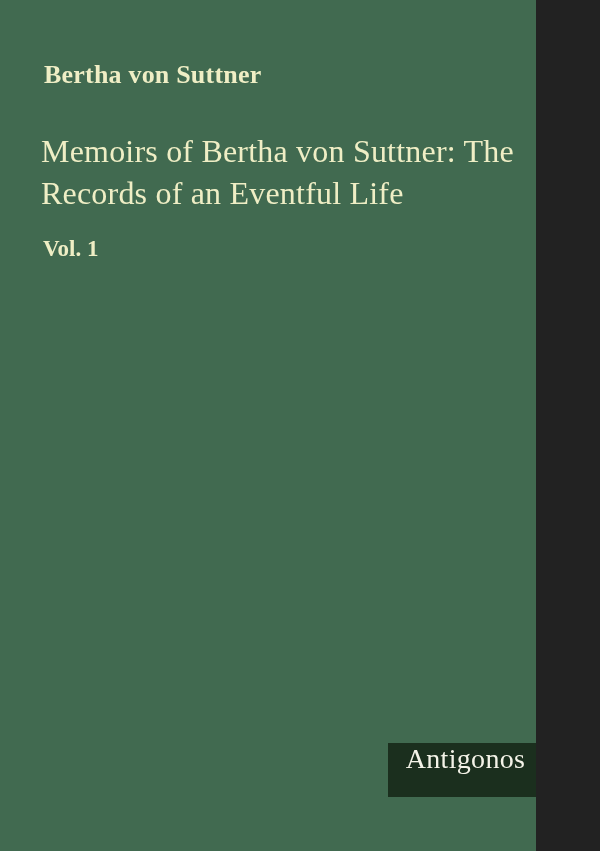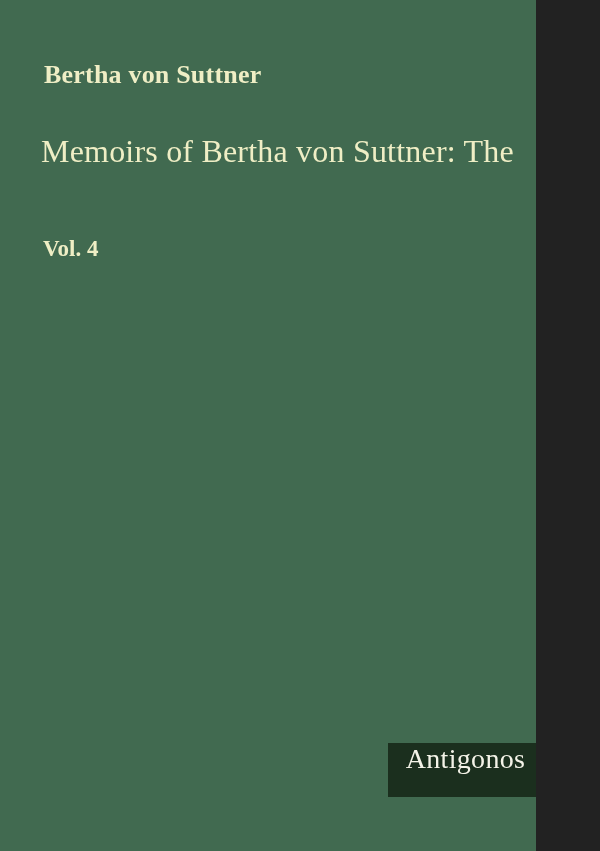--- a/index.html
+++ b/index.html
@@ -67,20 +67,21 @@
   }
 </style>
 </head>
 <body>
 
 <div class="cover" style="--bg: #416A50; --cream: #EFEEC5; --box: #1B2F1E; --boxtext: #F4F3E8;">
   <div class="author">Bertha von Suttner</div>
 
   <h1 class="title" style="margin:0;">
     <span class="line">Memoirs of Bertha von Suttner: The</span>
+    <span class="line">Records of an Eventful Life</span>
   </h1>
 
-  <div class="volume">Vol. 4</div>
+  <div class="volume">Vol. 1</div>
 
   <div class="publisher-box">
     <span class="publisher-name">Antigonos</span>
   </div>
 </div>
 
 </body></html>

